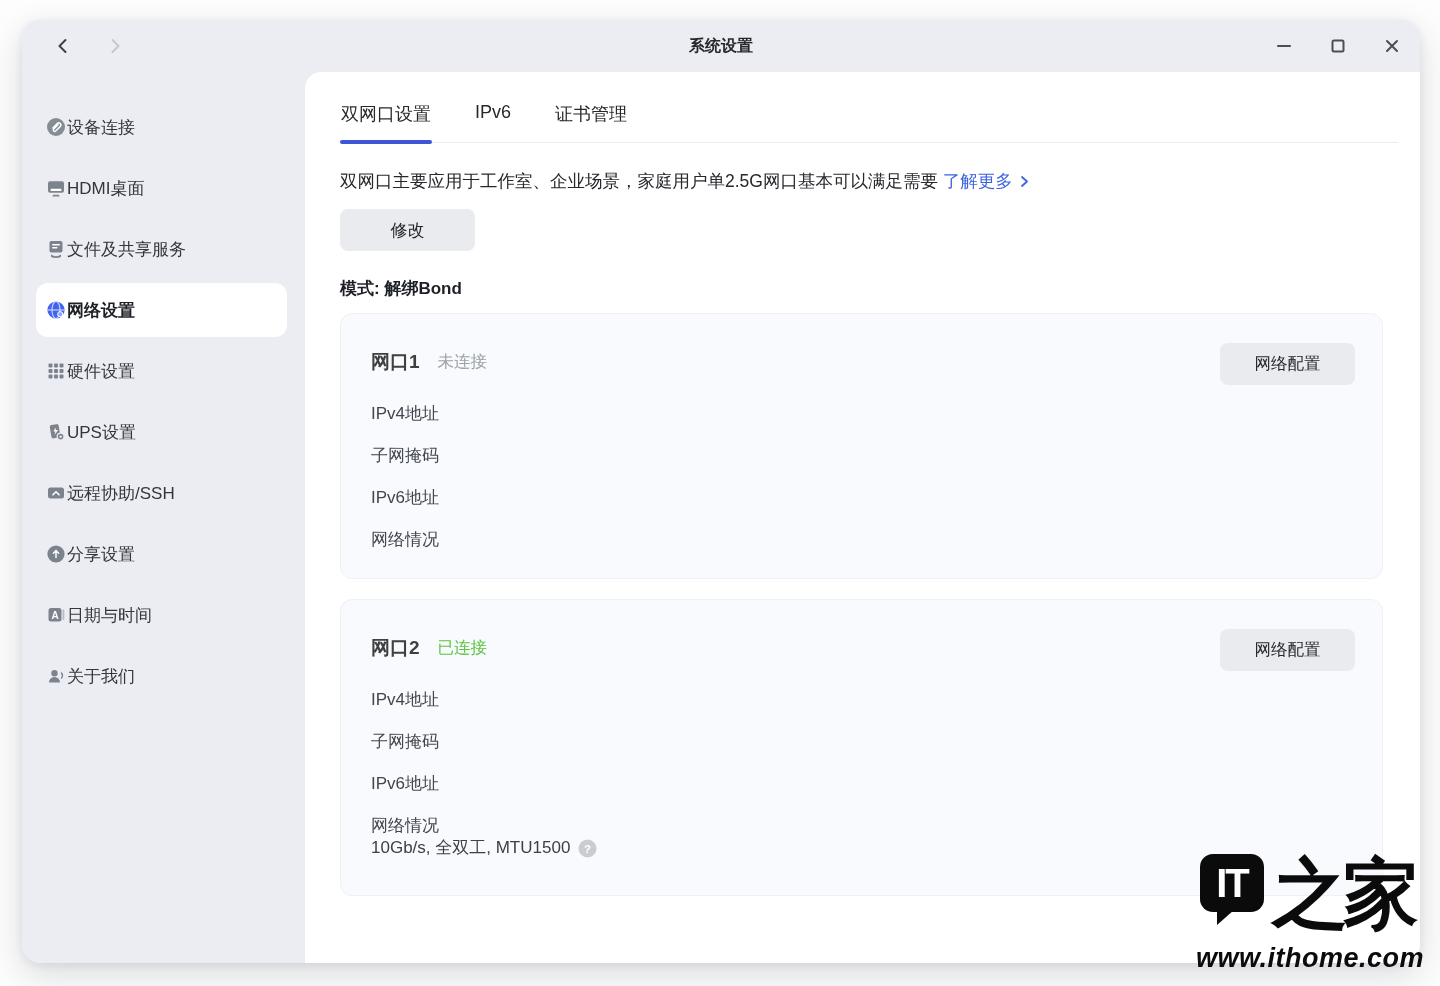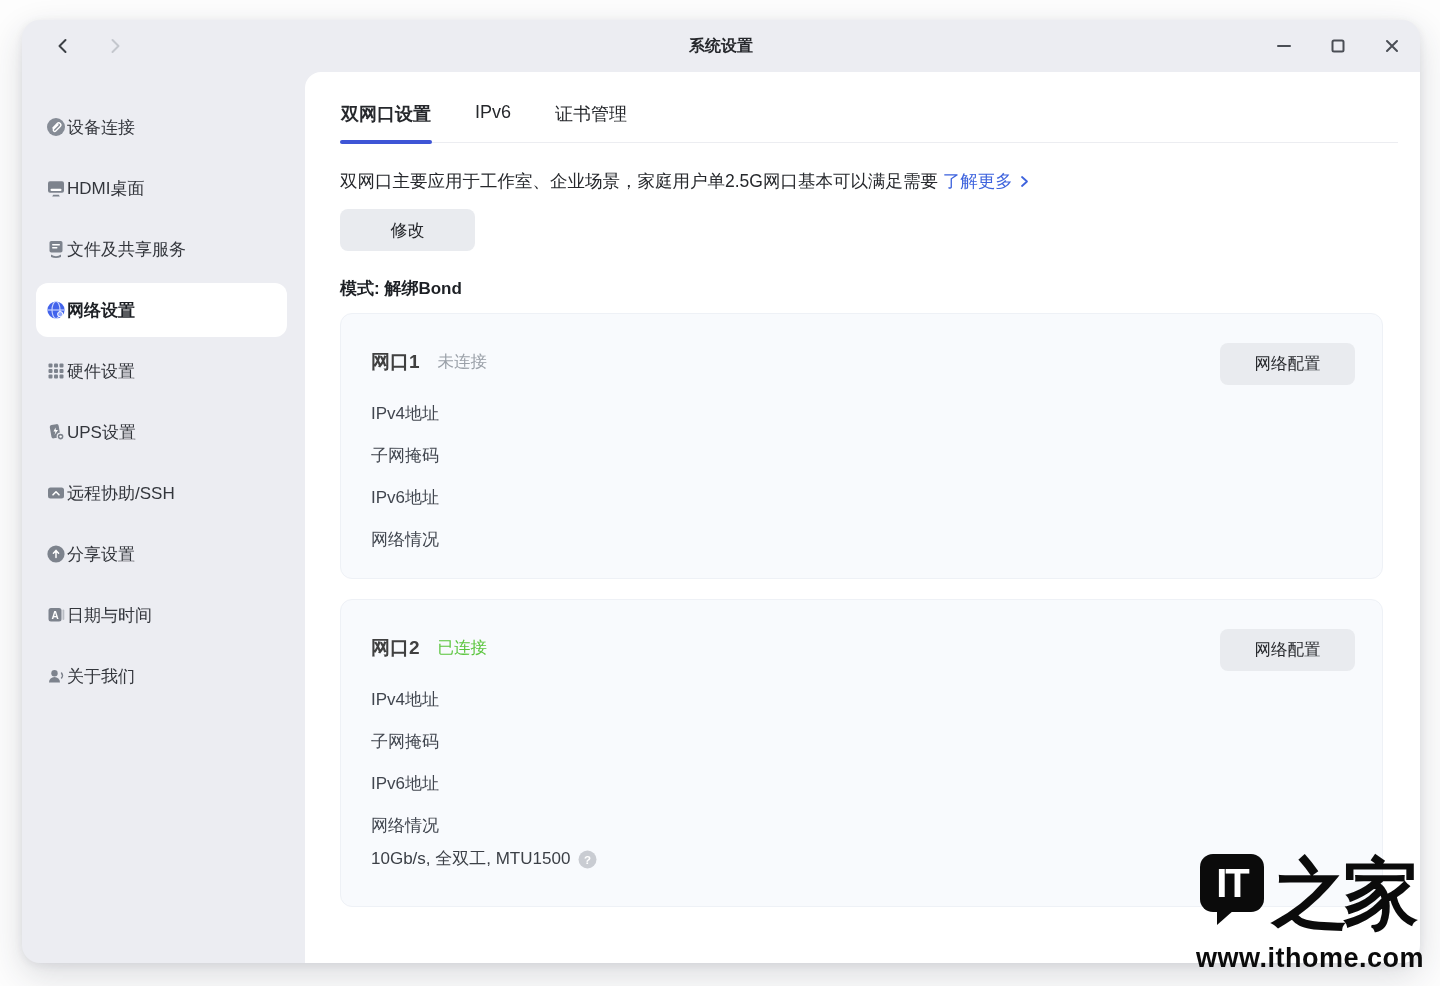--- a/index.html
+++ b/index.html
@@ -37,21 +37,21 @@
   }
   .sidebar-item.active { background:#ffffff; font-weight:bold; color:#1d2025; }
   .side-icon { width:20px; height:20px; flex:0 0 20px; display:flex; align-items:center; justify-content:center; }
   
   .main {
     position:absolute; left:283px; top:52px; right:0; bottom:0;
     background:#ffffff; border-radius:16px 0 18px 0;
   }
   .tabs { margin:30px 22px 0 35px; display:flex; gap:42px; border-bottom:1px solid #ecedf1; }
   .tab { font-size:18px; color:#26282c; padding:0 1px 16px; position:relative; cursor:pointer; }
-  .tab.active { font-weight:bold; }
+  .tab.active { font-weight:normal; }
   .tab-underline {
     position:absolute; left:0; right:0; bottom:-2px; height:4px;
     border-radius:2px; background:#3e55d6;
   }
   .description { margin:26px 37px 0 35px; font-size:17.5px; color:#26282c; }
   .learn-more { color:#3e63dd; text-decoration:none; cursor:pointer; white-space:nowrap; }
   .modify-btn {
     display:block; margin:16px 0 0 35px; width:135px; height:42px;
     background:#e9ebef; border:none; border-radius:8px;
     font-size:17px; color:#26282c; font-family:inherit; cursor:pointer;
@@ -65,39 +65,39 @@
   .port-card.second { margin-top:20px; padding-bottom:36px; }
   .port-header { display:flex; align-items:center; height:42px; }
   .port-name { font-size:19px; font-weight:bold; color:#404040; }
   .port-status { margin-left:18px; font-size:16.5px; }
   .config-btn {
     position:absolute; right:27px; top:29px; width:135px; height:42px;
     background:#e9ebef; border:none; border-radius:8px;
     font-size:16.5px; color:#26282c; font-family:inherit; cursor:pointer;
   }
   .field-row { margin-top:20px; font-size:17px; color:#41464f; line-height:22px; }
-  .detail-row { margin-top:11px; font-size:17px; color:#3c4047; line-height:22px; display:flex; align-items:center; gap:8px; }
+  .detail-row { font-size:17px; color:#3c4047; line-height:22px; display:flex; align-items:center; gap:8px; }
   .help-icon { width:19px; height:19px; cursor:pointer; display:inline-flex; }
   
   .watermark { position:absolute; right:16px; bottom:12px; z-index:50; }
   .wm-row { display:flex; align-items:flex-start; gap:8px; margin-left:4px; }
   .wm-bubble {
     width:64px; height:58px; background:#0b0b0b; border-radius:13px;
     color:#fff; font-weight:bold; font-size:40px; letter-spacing:-2px;
     display:flex; align-items:center; justify-content:center; position:relative;
   }
   .wm-bubble::after {
     content:""; position:absolute; left:17px; bottom:-13px;
     border-top:15px solid #0b0b0b; border-right:17px solid transparent;
   }
   .wm-home {
     font-family:"DejaVu Serif","Liberation Serif",serif;
     font-size:76px; line-height:80px; font-weight:bold; color:#0b0b0b; letter-spacing:-5px;
   }
-  .wm-url { margin-top:9px; font-size:27px; font-weight:bold; color:#0b0b0b; text-align:right; letter-spacing:0.5px; }
+  .wm-url { margin-top:9px; font-size:27px; font-weight:bold; color:#0b0b0b; text-align:right; letter-spacing:0.5px;font-style:italic; }
 </style>
 </head>
 <body>
 
 <div class="window">
 
   <div class="titlebar">
     <div class="nav-arrows">
       <div class="nav-btn">
         <svg width="18" height="18" viewBox="0 0 18 18">

